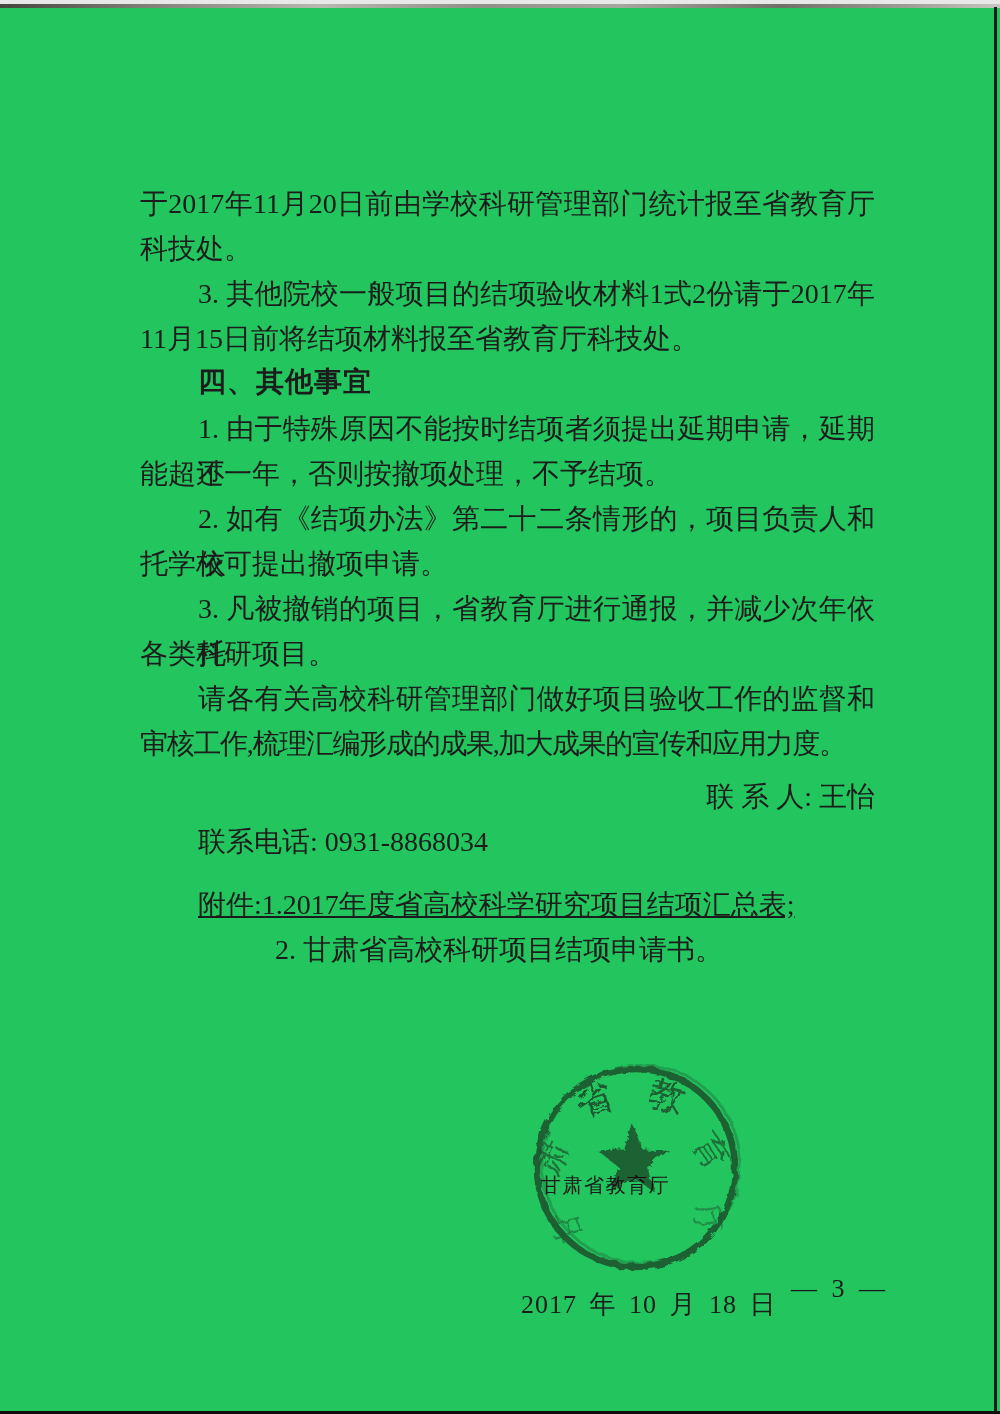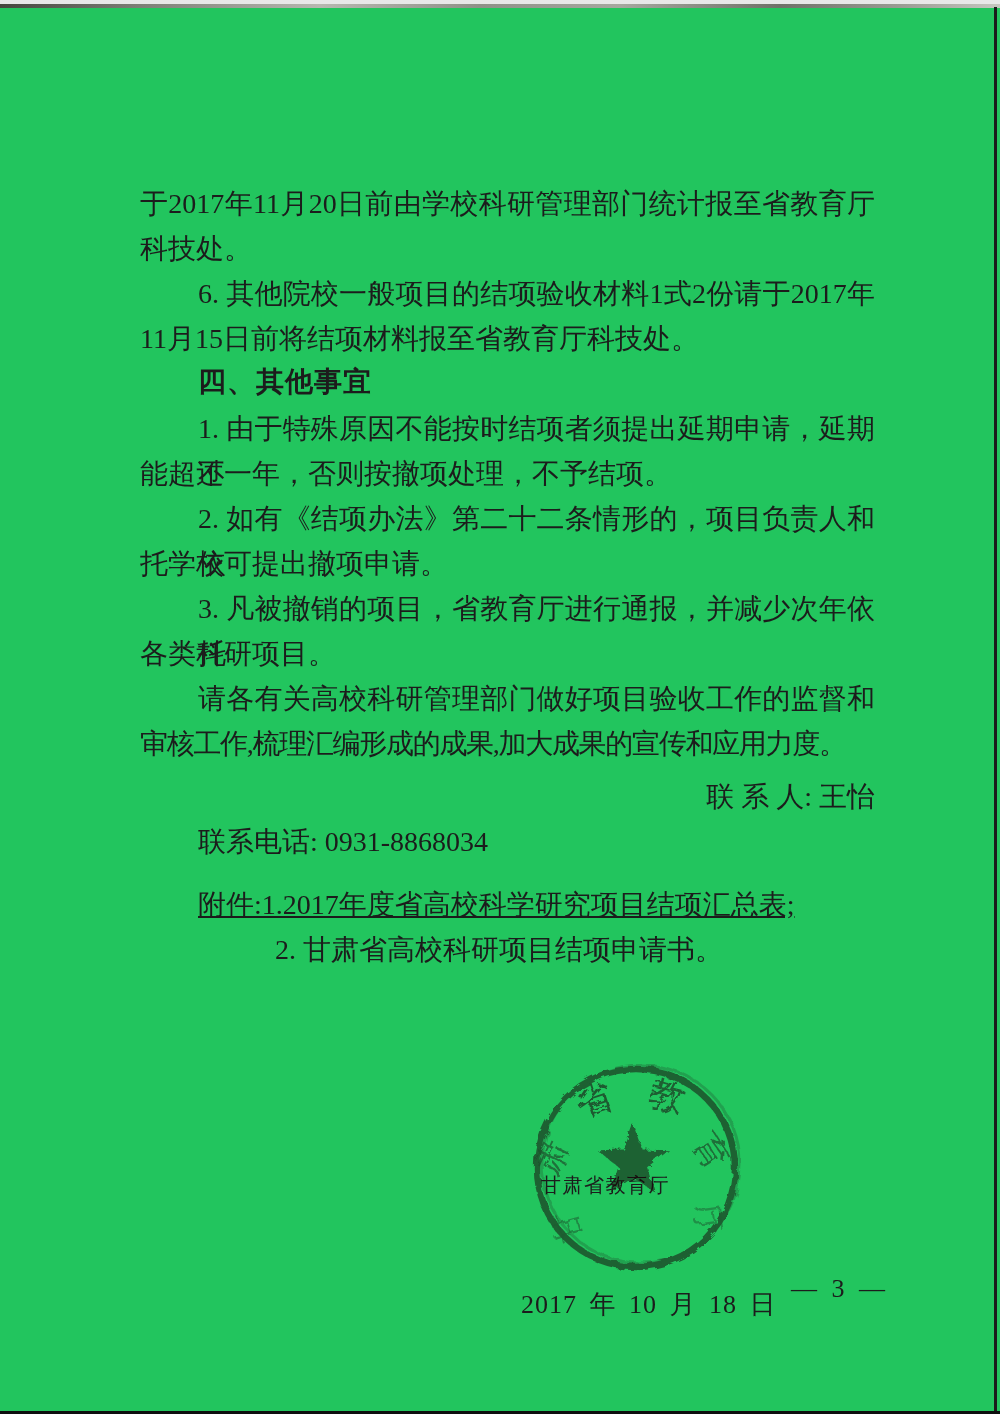--- a/index.html
+++ b/index.html
@@ -63,21 +63,21 @@
 
 <div class="page">
 
   <div class="edge-top"></div>
   <div class="edge-right"></div>
   <div class="edge-bottom"></div>
 
   <main class="body-text">
     <div class="ln j">于2017年11月20日前由学校科研管理部门统计报至省教育厅</div>
     <div class="ln">科技处。</div>
-    <div class="ln ind j">6. 其他院校一般项目的结项验收材料1式2份请于2017年</div>
+    <div class="ln ind j">3. 其他院校一般项目的结项验收材料1式2份请于2017年</div>
     <div class="ln">11月15日前将结项材料报至省教育厅科技处。</div>
     <div class="ln ind heading">四、其他事宜</div>
     <div class="ln ind j">1. 由于特殊原因不能按时结项者须提出延期申请，延期不</div>
     <div class="ln">能超过一年，否则按撤项处理，不予结项。</div>
     <div class="ln ind j">2. 如有《结项办法》第二十二条情形的，项目负责人和依</div>
     <div class="ln">托学校可提出撤项申请。</div>
     <div class="ln ind j">3. 凡被撤销的项目，省教育厅进行通报，并减少次年依托</div>
     <div class="ln">各类科研项目。</div>
     <div class="ln ind j">请各有关高校科研管理部门做好项目验收工作的监督和</div>
     <div class="ln tight">审核工作,梳理汇编形成的成果,加大成果的宣传和应用力度。</div>

